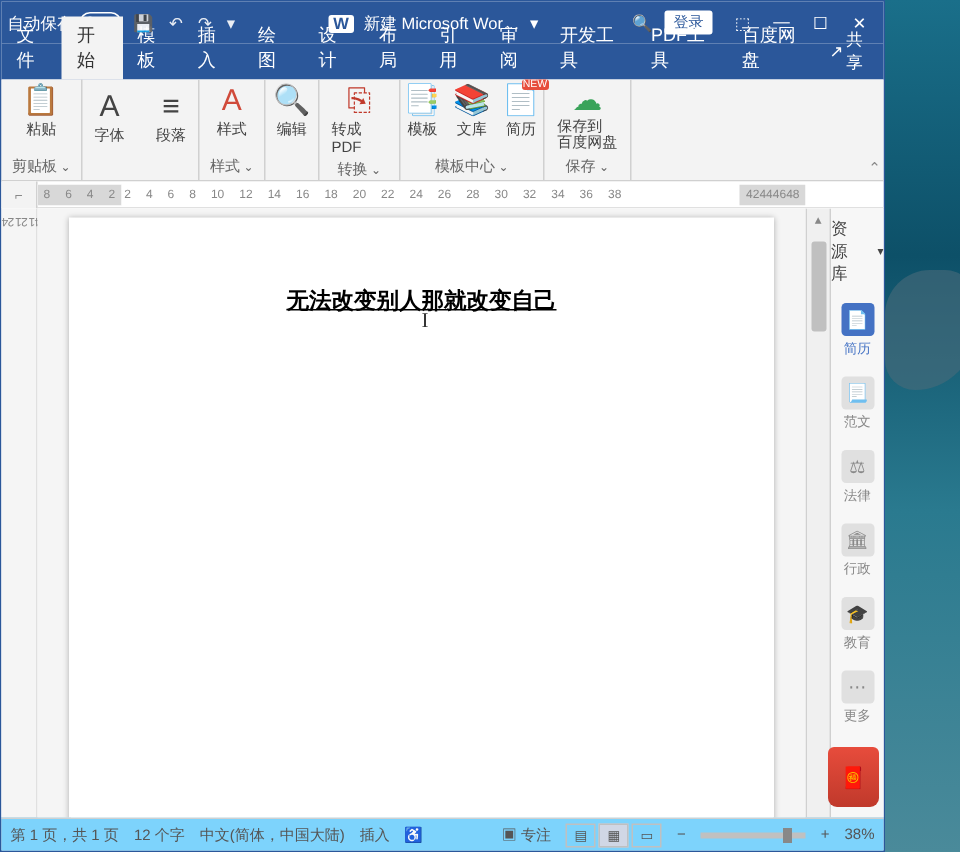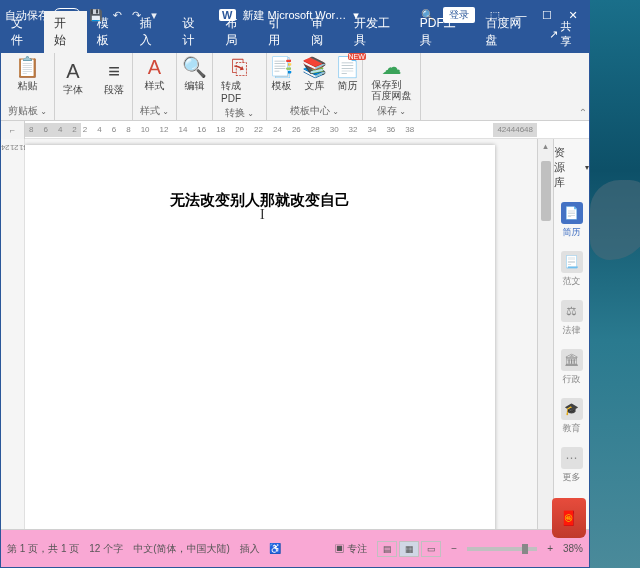--- a/index.html
+++ b/index.html
@@ -39,38 +39,38 @@
 .ruler-row { height: 18px; background: #fff; display: flex; align-items: center; border-bottom: 1px solid #e0e0e0; }
 .ruler-corner { width: 24px; height: 18px; background: #f3f3f3; border-right: 1px solid #d0d0d0; display:flex;align-items:center;justify-content:center;font-size:9px;color:#888; }
 .ruler-h { flex: 1; height: 14px; background: #fff; font-size: 8px; color: #888; position: relative; overflow: hidden; display:flex; }
 .ruler-h .margin-area { background: #d8d8d8; height: 100%; }
 .ruler-h .body-area { flex:1; height:100%; background:#fff; display:flex; align-items:center; gap:10px; padding-left:2px; }
 
 
 .workarea { flex: 1; display: flex; background: #fff; overflow: hidden; }
 .vruler { width: 24px; background: #f5f5f5; border-right: 1px solid #e0e0e0; font-size: 8px; color: #888; writing-mode: vertical-lr; text-align:center; padding-top:4px; }
 .vruler span { display:block; margin-bottom:10px; transform: rotate(180deg); writing-mode: horizontal-tb; }
-.page-area { flex: 1; background: #f5f5f5; display: flex; padding: 6px 0; overflow: hidden; position:relative; }
+.page-area { flex: 1; background: #f5f5f5; display: flex; justify-content: center; padding: 6px 0; overflow: hidden; position:relative;text-decoration:underline; }
 .page { width: 470px; height: 600px; background: #fff; box-shadow: 0 0 4px rgba(0,0,0,0.3); padding: 40px 50px; position: relative; }
 .page .heading { font-size: 15px; font-weight: bold; text-align: center; margin-top: 6px; }
 .cursor-i { position:absolute; top:62px; left:50%; font-family: serif; font-size: 14px; color:#333; }
 .scrollbar-v { width: 16px; background: #f0f0f0; border-left: 1px solid #d0d0d0; display:flex; flex-direction:column; align-items:center; }
 .scrollbar-v .thumb { width: 10px; height: 60px; background: #c0c0c0; margin-top: 10px; border-radius:2px; }
 
 
 .sidepanel { width: 36px; background: #f7f7f7; border-left: 1px solid #d0d0d0; display: flex; flex-direction: column; align-items: center; padding-top: 4px; gap: 4px; }
 .sidepanel-title { font-size: 11px; color: #444; padding: 2px 0; display:flex; align-items:center; gap:16px; }
 .sp-item { width: 30px; display: flex; flex-direction: column; align-items: center; gap: 2px; padding: 6px 0; font-size: 9px; color: #888; }
 .sp-item .sp-ico { width: 22px; height: 22px; background: #e0e0e0; border-radius: 3px; display:flex;align-items:center;justify-content:center;font-size:12px; }
 .sp-item.active .sp-ico { background: #4472c4; color: #fff; }
 .sp-item.active { color: #4472c4; }
 .red-packet { position:absolute; right: 54px; bottom: 30px; width: 34px; height: 40px; background: linear-gradient(#e74c3c,#c0392b); border-radius: 4px 4px 6px 6px; display:flex;align-items:center;justify-content:center;font-size:14px; }
 
 
-.statusbar { height: 38px; background: #f9a8d4; border-top: 1px solid #d0d0d0; display: flex; align-items: center; font-size: 10px; color: #555; padding: 0 6px; gap: 10px; }
+.statusbar { height: 22px; background: #7dd3fc; border-top: 1px solid #d0d0d0; display: flex; align-items: center; font-size: 10px; color: #555; padding: 0 6px; gap: 10px; }
 .statusbar .spacer { flex: 1; }
 .view-btns { display: flex; gap: 2px; }
 .view-btn { width: 20px; height: 16px; border: 1px solid #c0c0c0; display:flex;align-items:center;justify-content:center;font-size:9px; }
 .view-btn.active { background: #d0d7e5; }
 .zoom-slider { width: 70px; height: 4px; background: #c0c0c0; position: relative; }
 .zoom-slider::after { content:""; position:absolute; left:55px; top:-3px; width:6px; height:10px; background:#888; }
 </style>
 </head>
 <body>
 
@@ -105,20 +105,21 @@
       <div class="win-btn">☐</div>
       <div class="win-btn">✕</div>
     </div>
   </div>
 
   <div class="tabs" id="tabs-row">
       <div class="tab">文件</div>
       <div class="tab active">开始</div>
       <div class="tab">模板</div>
       <div class="tab">插入</div>
+      <div class="tab">绘图</div>
       <div class="tab">设计</div>
       <div class="tab">布局</div>
       <div class="tab">引用</div>
       <div class="tab">审阅</div>
       <div class="tab">开发工具</div>
       <div class="tab">PDF工具</div>
       <div class="tab">百度网盘</div>
       <div class="share"><span>↗</span>共享</div>
     </div>
 

